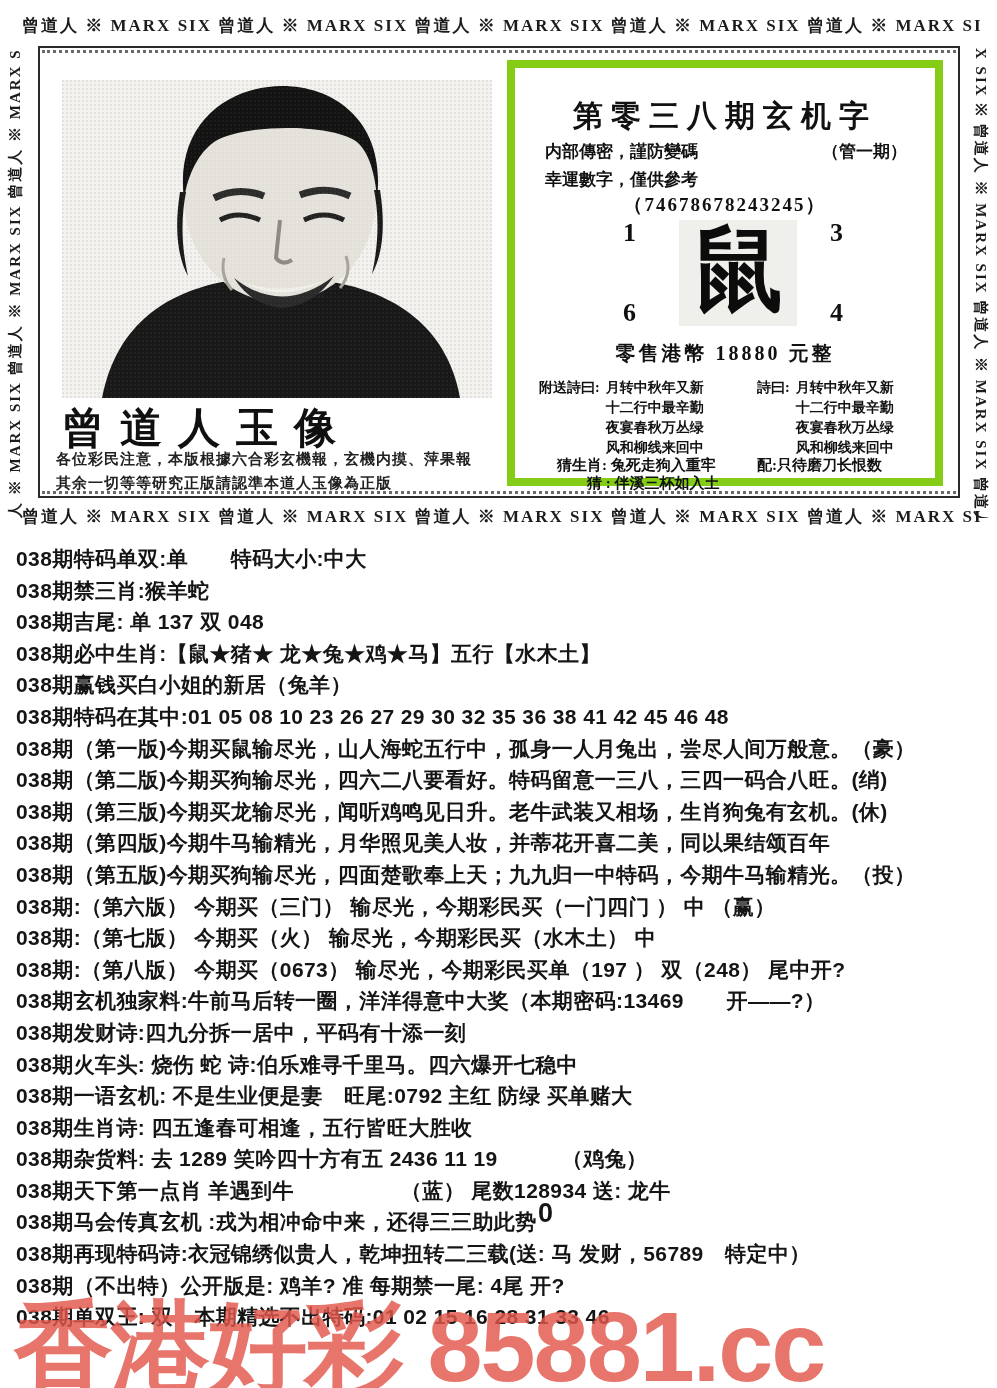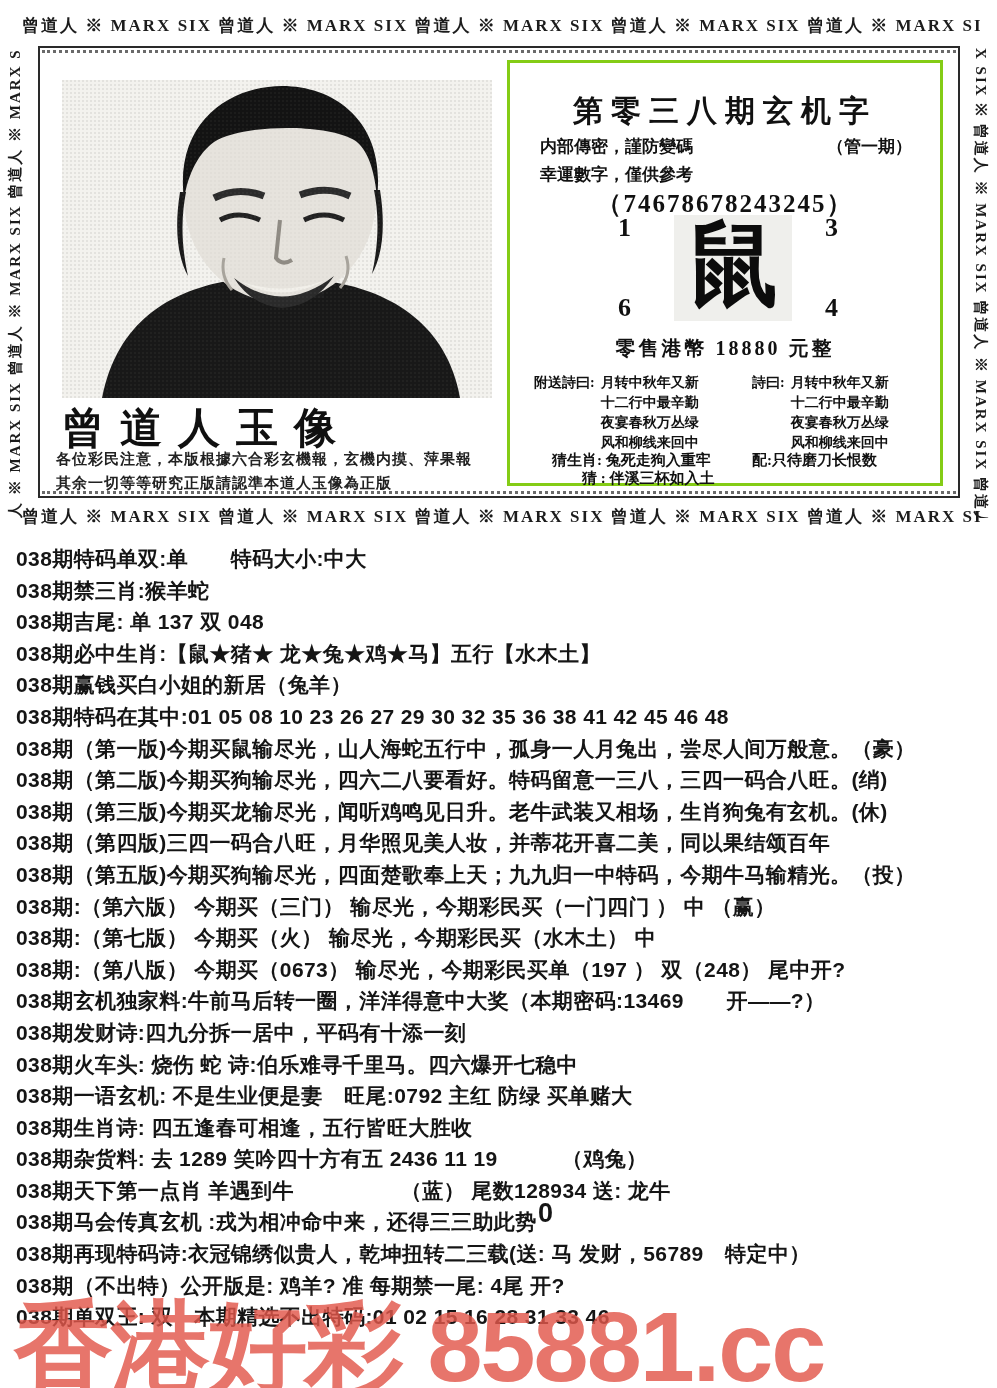--- a/index.html
+++ b/index.html
@@ -41,34 +41,34 @@
     position:absolute; left:16px; width:448px; text-align:left;
     font-family:"Liberation Serif", serif; font-weight:bold;
     font-size:15px; color:#222; white-space:nowrap; letter-spacing:1px;
   }
   .caption-note.n1 { top:402px; }
   .caption-note.n2 { top:426px; }
 
   
   .inner-box {
     position:absolute; left:467px; top:12px; width:436px; height:426px;
-    border:3px solid #84cc16; background:#fff;
+    border:8px solid #84cc16; background:#fff;
     font-family:"Liberation Serif", serif; color:#111;
   }
   .mb-title {
     position:absolute; left:0; top:28px; width:100%; text-align:center;
     font-size:30px; font-weight:bold; letter-spacing:8px; white-space:nowrap;
   }
   .mb-sub { position:absolute; font-size:17px; font-weight:bold; white-space:nowrap; }
   .mb-sub.l1 { left:30px;  top:72px; }
   .mb-sub.r1 { right:28px; top:72px; }
   .mb-sub.l2 { left:30px;  top:100px; }
   .mb-lucky {
     position:absolute; left:0; top:124px; width:100%; text-align:center;
-    font-size:25px; font-weight:bold; letter-spacing:2px;
+    font-size:19px; font-weight:bold; letter-spacing:2px;
   }
   .zodiac-wrap { position:absolute; left:108px; top:150px; width:220px; height:110px; }
   .zodiac-bg {
     position:absolute; left:56px; top:2px; width:118px; height:106px;
     background:#efefec;
   }
   .zodiac-char {
     position:absolute; left:56px; top:-6px; width:118px; height:116px;
     font-size:92px; line-height:116px; text-align:center; font-weight:bold; color:#0c0c0c;
   }
@@ -197,21 +197,21 @@
 <div class="body-lines">
   <div>038期特码单双:单　　特码大小:中大</div>
   <div>038期禁三肖:猴羊蛇</div>
   <div>038期吉尾: 单 137 双  048</div>
   <div>038期必中生肖:【鼠★猪★ 龙★兔★鸡★马】五行【水木土】</div>
   <div>038期赢钱买白小姐的新居（兔羊）</div>
   <div>038期特码在其中:01 05 08 10 23 26 27 29 30 32 35 36 38 41 42 45 46 48</div>
   <div>038期（第一版)今期买鼠输尽光，山人海蛇五行中，孤身一人月兔出，尝尽人间万般意。（豪）</div>
   <div>038期（第二版)今期买狗输尽光，四六二八要看好。特码留意一三八，三四一码合八旺。(绡)</div>
   <div>038期（第三版)今期买龙输尽光，闻听鸡鸣见日升。老牛武装又相场，生肖狗兔有玄机。(休)</div>
-  <div>038期（第四版)三四一码合八旺，月华照见美人妆，并蒂花开喜二美，同以果结颂百年</div>
+  <div>038期（第四版)今期牛马输精光，月华照见美人妆，并蒂花开喜二美，同以果结颂百年</div>
   <div>038期（第五版)今期买狗输尽光，四面楚歌奉上天；九九归一中特码，今期牛马输精光。（投）</div>
   <div>038期:（第六版） 今期买（三门） 输尽光，今期彩民买（一门四门 ） 中 （赢）</div>
   <div>038期:（第七版） 今期买（火） 输尽光，今期彩民买（水木土） 中</div>
   <div>038期:（第八版） 今期买（0673） 输尽光，今期彩民买单（197 ） 双（248） 尾中开?</div>
   <div>038期玄机独家料:牛前马后转一圈，洋洋得意中大奖（本期密码:13469　　开——?）</div>
   <div>038期发财诗:四九分拆一居中，平码有十添一刻</div>
   <div>038期火车头: 烧伤 蛇 诗:伯乐难寻千里马。四六爆开七稳中</div>
   <div>038期一语玄机: 不是生业便是妻　旺尾:0792 主红 防绿 买单赌大</div>
   <div>038期生肖诗: 四五逢春可相逢，五行皆旺大胜收</div>
   <div>038期杂货料: 去 1289 笑吟四十方有五 2436 11 19　　　（鸡兔）</div>

